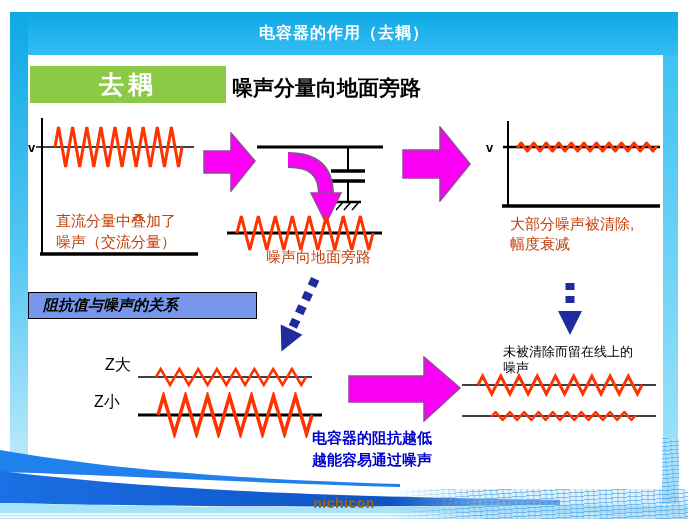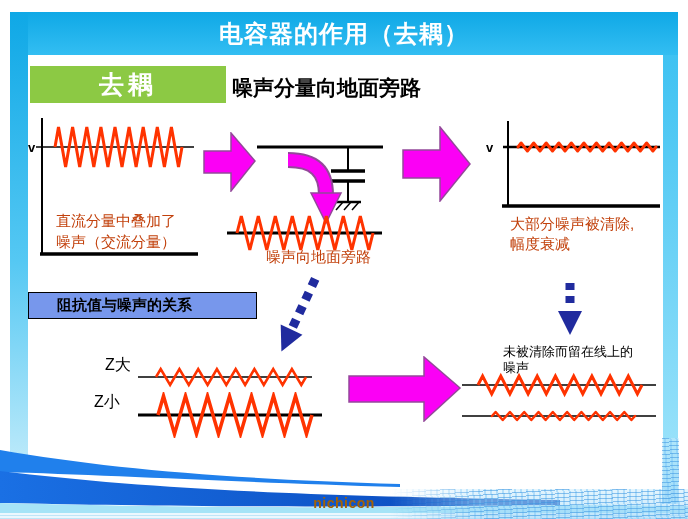--- a/index.html
+++ b/index.html
@@ -4,41 +4,41 @@
 <style>
   html,body{margin:0;padding:0;}
   body{font-family:"Liberation Sans",sans-serif;background:#fff;}
   .slide{position:relative;width:688px;height:519px;background:#fff;overflow:hidden;}
   .abs{position:absolute;}
 
   
   .header{left:10px;top:12px;width:668px;height:43px;
     background:linear-gradient(180deg,var(--header_blue) 0%,var(--header_blue_light) 100%);
     display:flex;align-items:center;justify-content:center;}
-  .title{color:#fff;font-weight:bold;font-size:24px;letter-spacing:1px;}
+  .title{color:#fff;font-weight:bold;font-size:16px;letter-spacing:1px;}
   .left-border{left:10px;top:12px;width:18px;height:452px;
     background:linear-gradient(180deg,var(--header_blue) 0%,#55C8F3 55%,#BDEAFA 100%);}
   .right-border{left:663px;top:55px;width:15px;height:448px;
     background:linear-gradient(180deg,#3FC2F2 0%,#A5E6FB 100%);}
 
   
   .badge{left:30px;top:66px;width:196px;height:37px;background:var(--panel_green);
     display:flex;align-items:center;justify-content:center;}
   .badge span{color:#fff;font-weight:bold;font-size:25px;letter-spacing:4px;}
   .subtitle{left:232px;top:74px;font-size:21px;font-weight:bold;color:#000;}
 
   
   .caption{font-size:15px;color:#c2410c;line-height:21px;}
   .center{text-align:center;}
   .note{font-size:13px;color:#000;line-height:16px;}
   .zlabel{font-size:16px;color:#000;}
   .conclusion{color:var(--conclusion_blue);font-weight:bold;font-size:15px;line-height:22px;text-align:center;}
   .impbox{left:28px;top:292px;width:227px;height:25px;background:var(--impedance_box_blue);
     border:1px solid #000;display:flex;align-items:center;}
-  .impbox span{font-size:15px;font-weight:bold;color:#000;padding-left:28px;}
+  .impbox span{font-size:15px;font-weight:bold;color:#000;padding-left:14px;font-style:italic;}
   .vlabel{font-size:13px;font-weight:bold;color:#000;}
 
   
   line.blk{stroke:#000;}
   polyline.wave{fill:none;stroke:var(--wave_red);stroke-linejoin:miter;}
   polyline.wave.round{stroke-linejoin:round;stroke-linecap:round;}
   .blockarrow{fill:var(--arrow_magenta);stroke:var(--arrow_outline);stroke-width:1.5;}
   .curve-out{fill:none;stroke:var(--arrow_outline);}
   .curve-in{fill:none;stroke:var(--arrow_magenta);}
   .navy{stroke:var(--dotted_arrow_navy);}
@@ -147,20 +147,24 @@
     <line class="blk" x1="2" y1="17" x2="176" y2="17" stroke-width="1.5"></line>
     <polyline class="wave" stroke-width="2.5" points="20.0,17.0 24.7,9.0 34.1,25.0 43.4,9.0 52.8,25.0 62.2,9.0 71.6,25.0 80.9,9.0 90.3,25.0 99.7,9.0 109.1,25.0 118.4,9.0 127.8,25.0 137.2,9.0 146.6,25.0 155.9,9.0 165.3,25.0 170.0,17.0"></polyline>
   </svg>
 
   <div class="abs zlabel" style="left:94px;top:392px;">Z小</div>
   <svg class="abs" style="left:136px;top:392px;" width="195" height="46" viewBox="0 0 195 46">
     <line class="blk" x1="2" y1="23" x2="186" y2="23" stroke-width="3"></line>
     <polyline class="wave" stroke-width="3.5" points="22.0,23.0 27.5,4.0 38.5,42.0 49.5,4.0 60.5,42.0 71.5,4.0 82.5,42.0 93.5,4.0 104.5,42.0 115.5,4.0 126.5,42.0 137.5,4.0 148.5,42.0 159.5,4.0 170.5,42.0 176.0,23.0"></polyline>
   </svg>
 
+  <div class="abs conclusion" style="left:296px;top:427px;width:152px;">
+    <div>电容器的阻抗越低</div>
+    <div>越能容易通过噪声</div>
+  </div>
 
   <svg class="abs" style="left:348px;top:356px;" width="114" height="66" viewBox="0 0 114 66">
     <polygon class="blockarrow" points="1,20 76,20 76,1 112,32 76,65 76,46 1,46"></polygon>
   </svg>
 
   <svg class="abs" style="left:552px;top:281px;" width="36" height="58" viewBox="0 0 36 58">
     <line class="navy" x1="18" y1="2" x2="18" y2="28" stroke-width="9" stroke-dasharray="7 6"></line>
     <polygon class="navyfill" points="6,30 30,30 18,54"></polygon>
   </svg>
 

